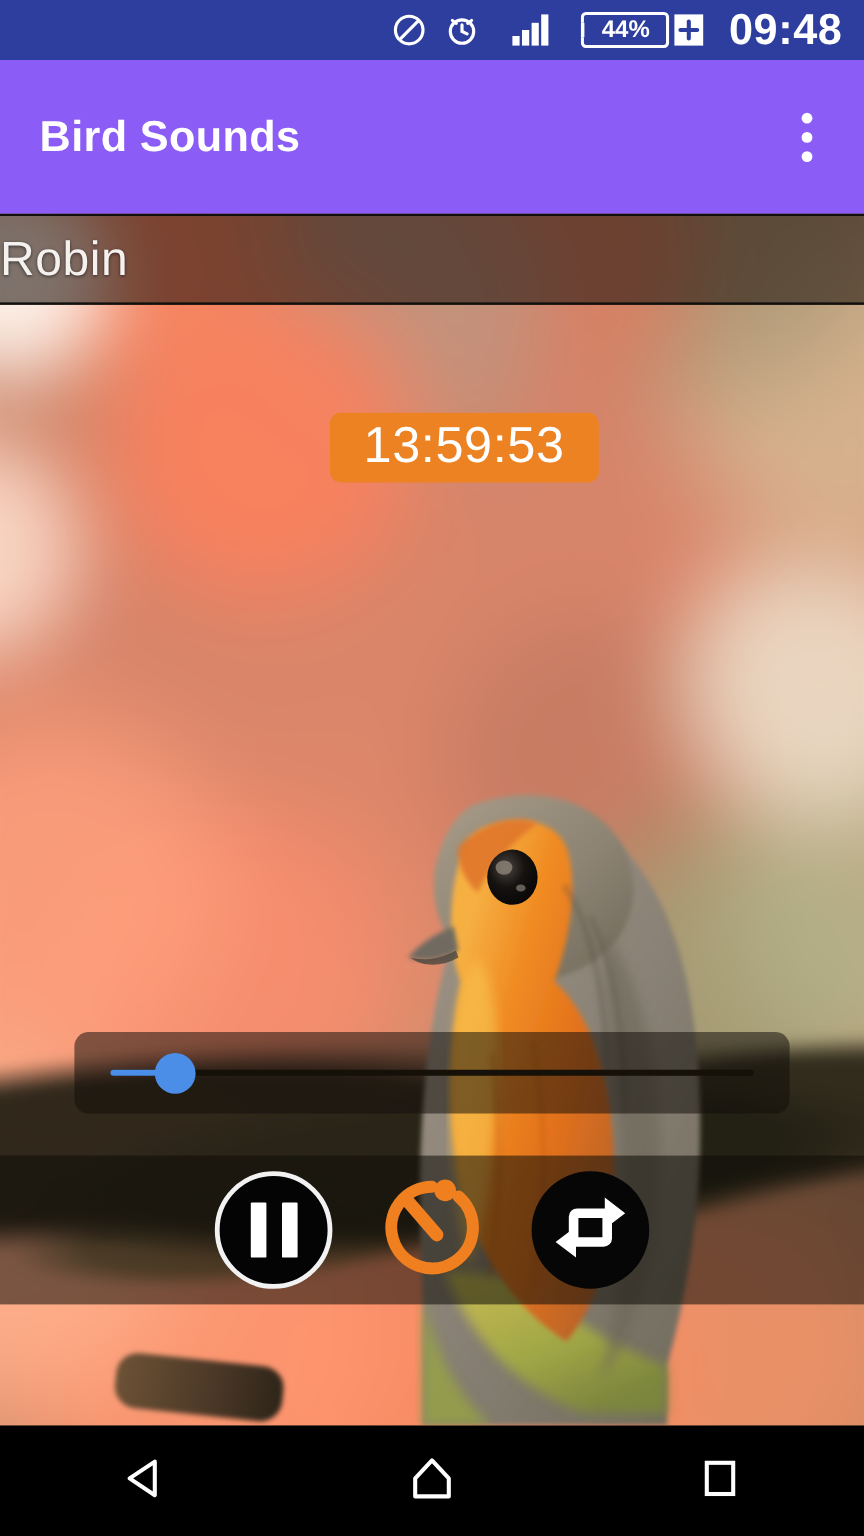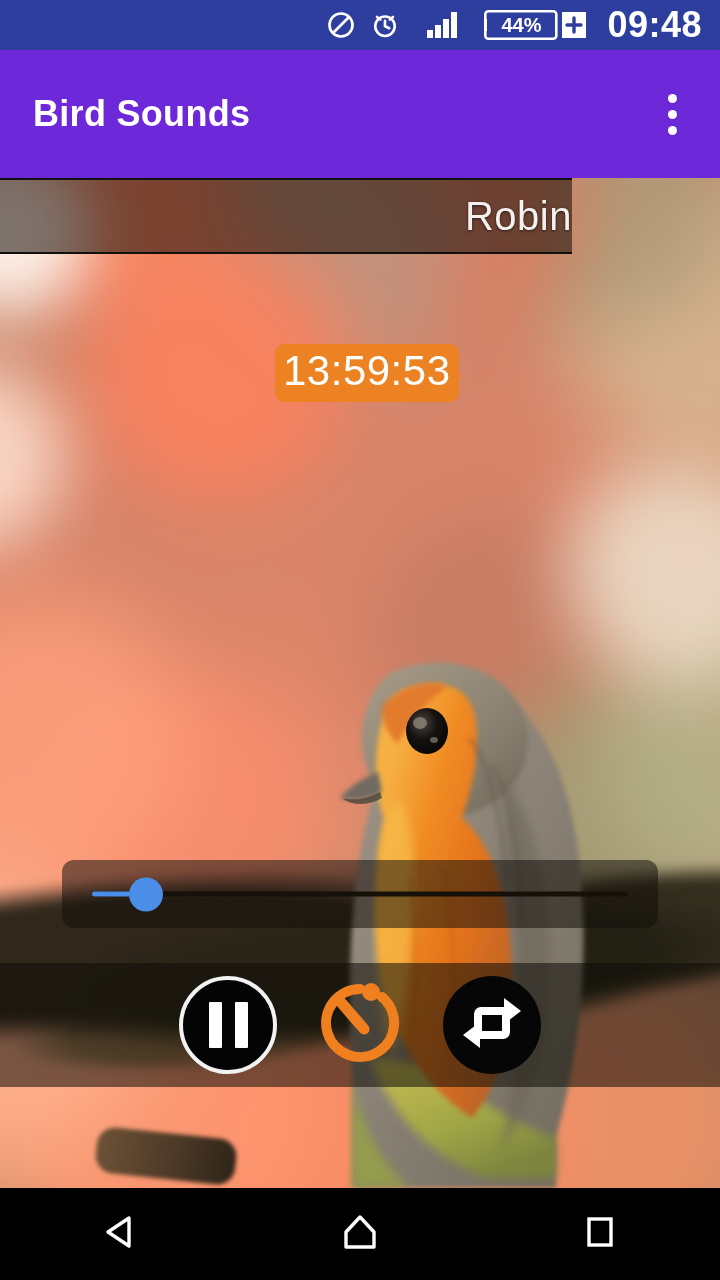--- a/index.html
+++ b/index.html
@@ -29,21 +29,21 @@
   #status-clock {
     color:#fff; font-size:36px; font-weight:bold;
     letter-spacing:0.5px; margin-left:6px;
   }
   .battery-wrap { display:flex; align-items:center; gap:3px;padding-left:10px; }
 
   
   #app-bar {
     position:absolute; left:0; top:50px;
     width:720px; height:128px;
-    background:#6d28d9;
+    background:#8b5cf6;
     display:flex; align-items:center;
     z-index:40;
   }
   #app-title {
     color:#fff; font-size:36px; font-weight:bold;
     margin-left:33px; letter-spacing:0.3px;
   }
   #overflow-menu-button {
     position:absolute; right:24px; top:50%;
     transform:translateY(-50%);
@@ -107,37 +107,37 @@
     transform:rotate(6deg);
     filter:blur(2px);
   }
 
   
   #robin { position:absolute; left:0; top:0; width:720px; height:1010px; }
 
   
   #species-banner {
     position:absolute; left:0; top:178px;
-    width:572px; height:76px;
+    width:720px; height:76px;
     background:rgba(22,12,8,0.55);
     border:2px solid #12100c;
     border-left:none; border-right:none;
-    display:flex; align-items:center; justify-content:flex-end;
+    display:flex; align-items:center; justify-content:flex-start;
     z-index:30;
   }
   #species-name {
     color:#f4f1ee; font-size:40px; font-weight:normal;
     letter-spacing:0.5px;
     text-shadow:0 1px 3px rgba(0,0,0,0.6);
   }
 
   
   #countdown-badge {
     position:absolute; left:275px; top:344px;
-    padding:5px 8px 9px;
+    padding:5px 28px 9px;
     background:#ED8222;
     border-radius:9px;
     z-index:30;
   }
   #countdown-value {
     color:#fff; font-size:42px; font-weight:normal;
     letter-spacing:0.5px; line-height:1.05;
   }
 
   

